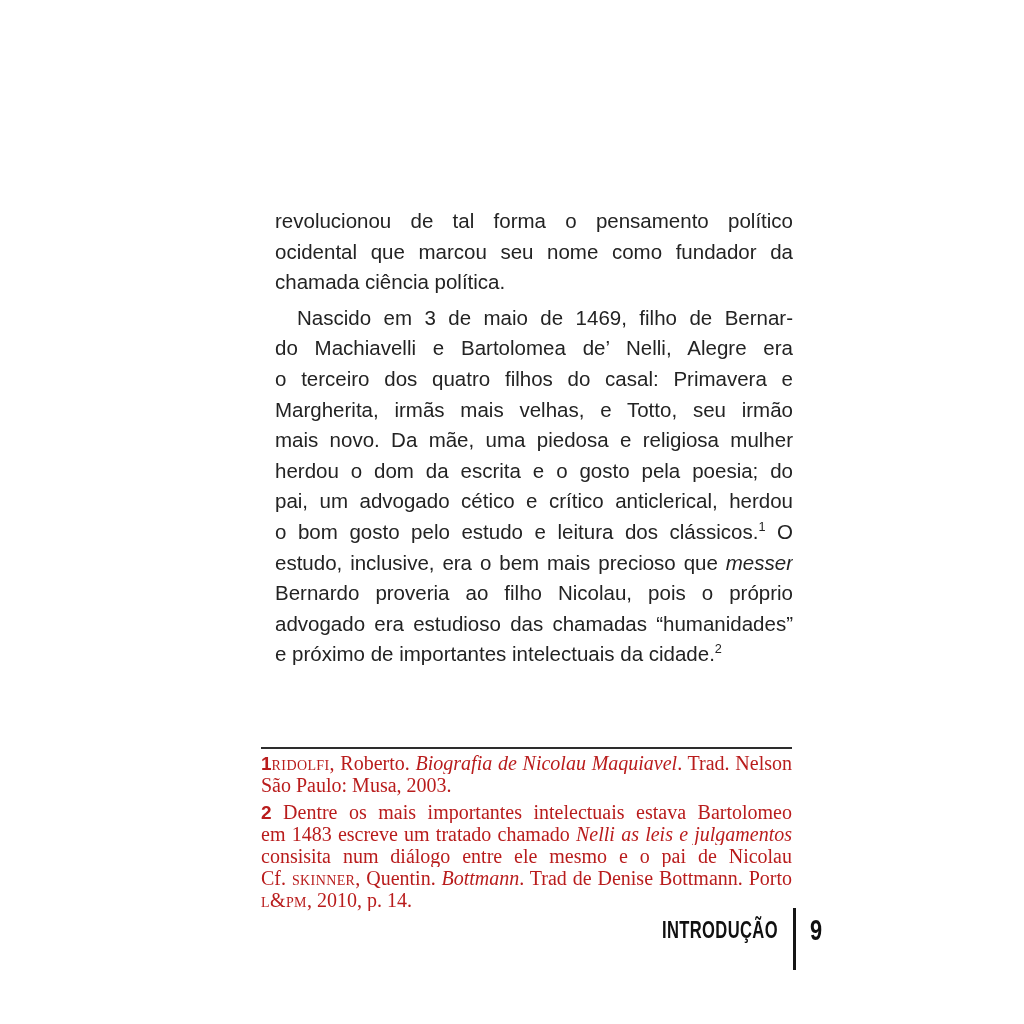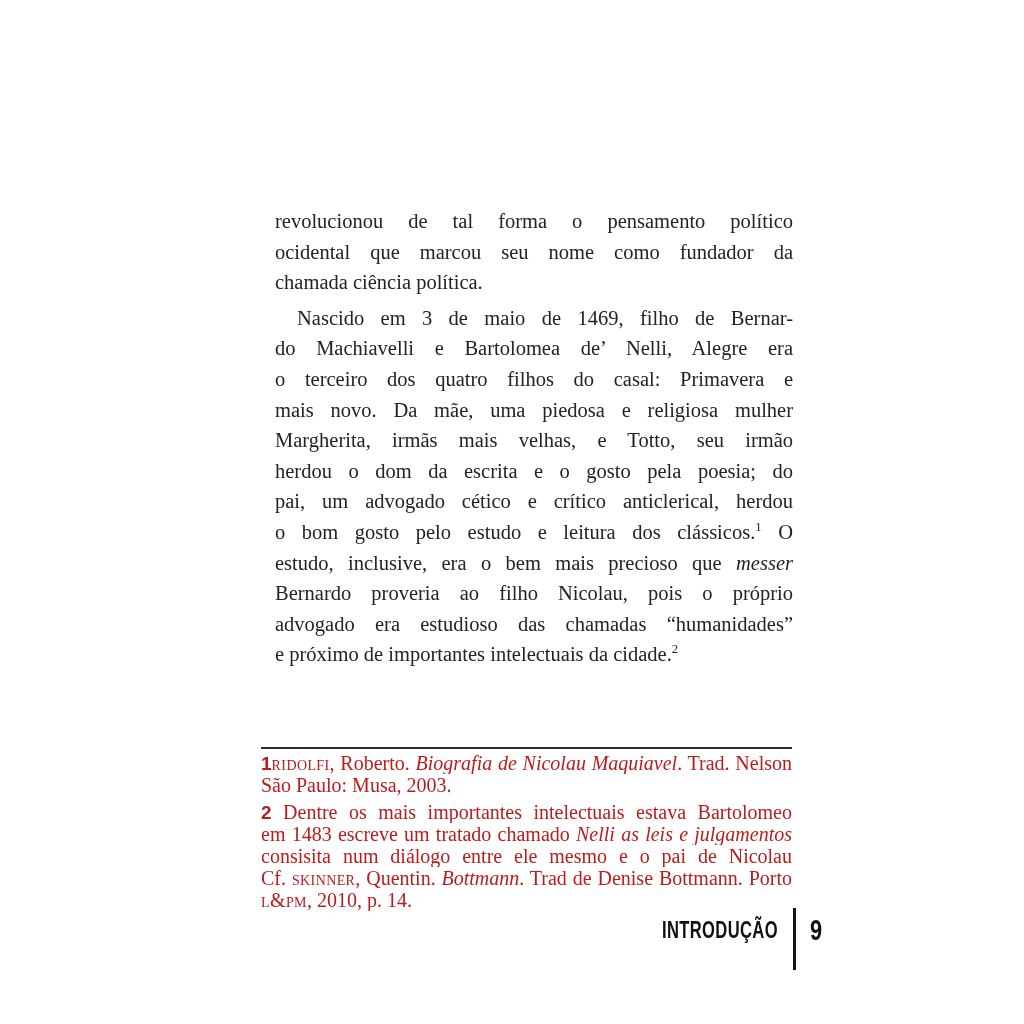--- a/index.html
+++ b/index.html
@@ -13,21 +13,21 @@
     overflow: hidden;
     margin: 0 auto;
   }
 
   
   .body-text {
     position: absolute;
     left: 275px;
     top: 206px;
     width: 518px;
-    font-family: Liberation Serif, serif;
+    font-family: Liberation Sans, sans-serif;
     font-size: 20.5px;
     line-height: 30.6px;
     color: #232323;
   }
   .para { margin: 0; }
   .para + .para { margin-top: 5px; }
   .bline {
     text-align: justify;
     height: 30.6px;
     overflow: hidden;
@@ -111,22 +111,22 @@
   <main class="body-text" id="body-text">
       <div class="para">
         <div class="bline">revolucionou de tal forma o pensamento político</div>
         <div class="bline">ocidental que marcou seu nome como fundador da</div>
         <div class="bline last">chamada ciência política.</div>
       </div>
       <div class="para indent">
         <div class="bline">Nascido em 3 de maio de 1469, filho de Bernar-</div>
         <div class="bline">do Machiavelli e Bartolomea de’ Nelli, Alegre era</div>
         <div class="bline">o terceiro dos quatro filhos do casal: Primavera e</div>
+        <div class="bline">Margherita, irmãs mais velhas, e Totto, seu irmão</div>
         <div class="bline">mais novo. Da mãe, uma piedosa e religiosa mulher</div>
-        <div class="bline">Margherita, irmãs mais velhas, e Totto, seu irmão</div>
         <div class="bline">herdou o dom da escrita e o gosto pela poesia; do</div>
         <div class="bline">pai, um advogado cético e crítico anticlerical, herdou</div>
         <div class="bline">o bom gosto pelo estudo e leitura dos clássicos.<sup>1</sup> O</div>
         <div class="bline">estudo, inclusive, era o bem mais precioso que <i>messer</i></div>
         <div class="bline">Bernardo proveria ao filho Nicolau, pois o próprio</div>
         <div class="bline">advogado era estudioso das chamadas “humanidades”</div>
         <div class="bline last">e próximo de importantes intelectuais da cidade.<sup>2</sup></div>
       </div>
     </main>
 

